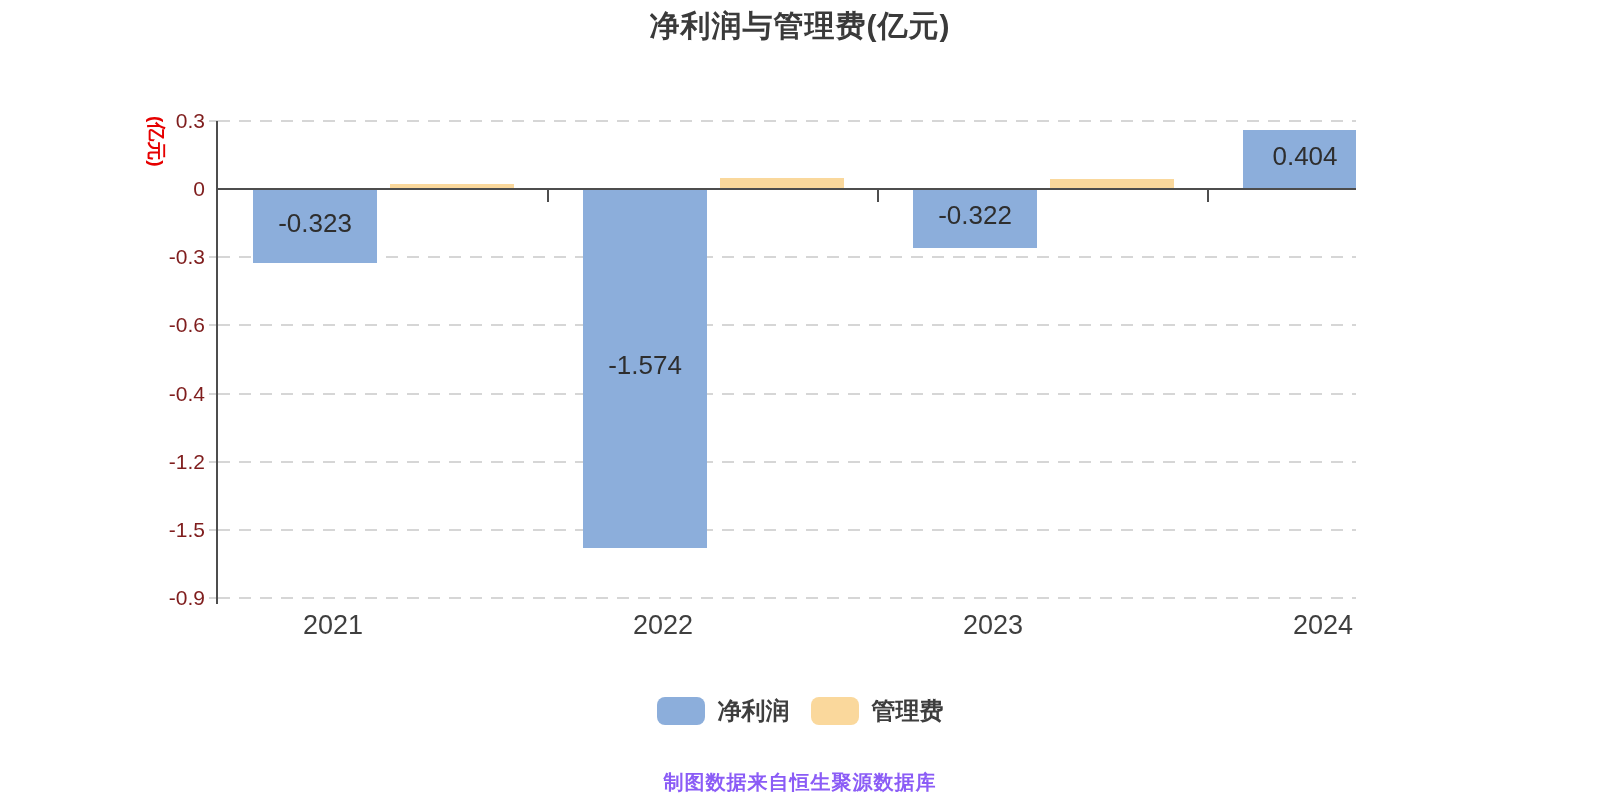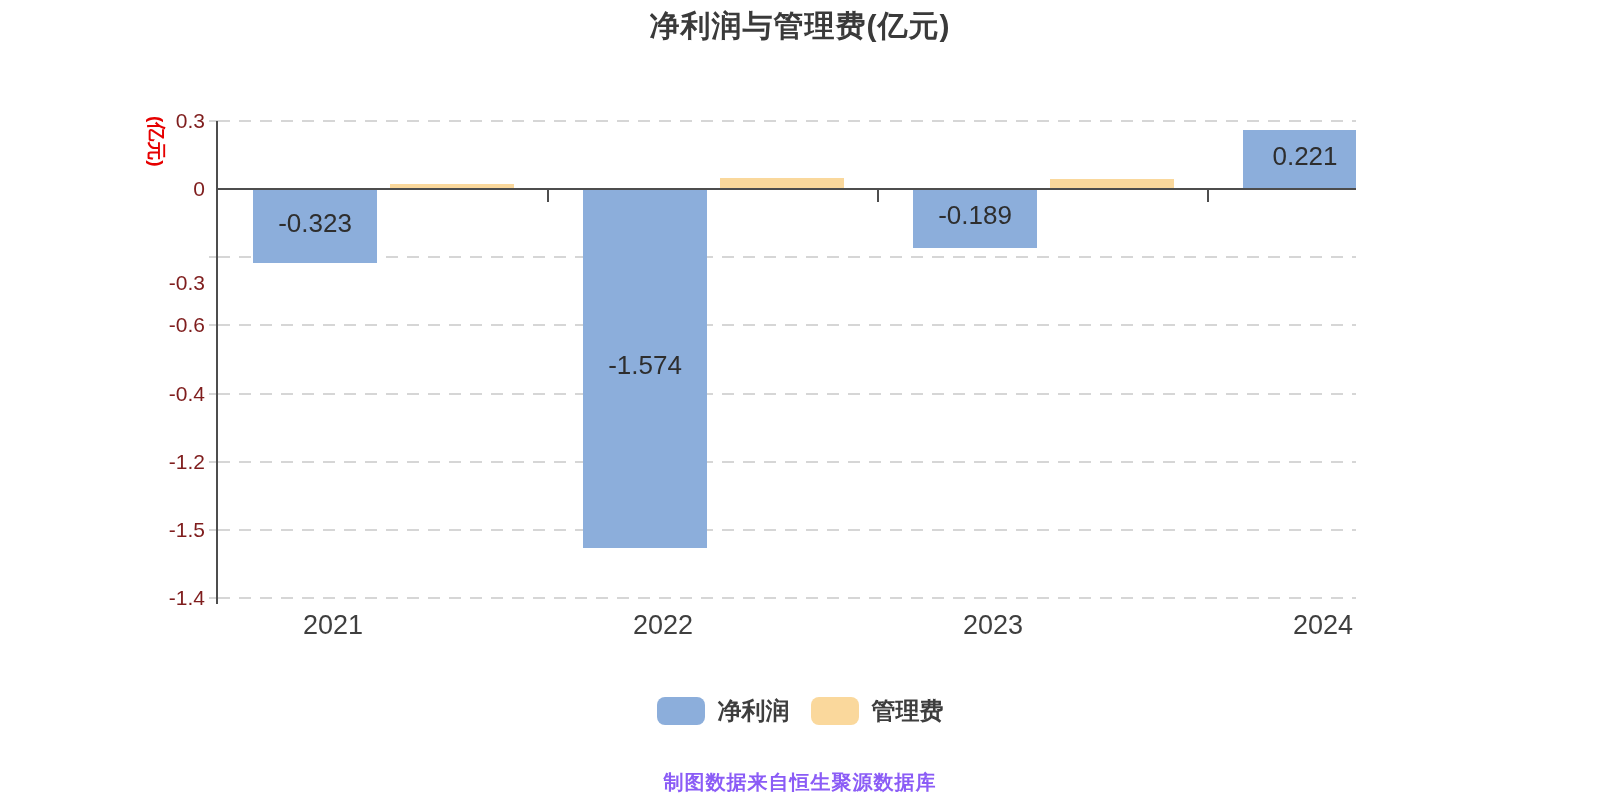--- a/index.html
+++ b/index.html
@@ -59,45 +59,45 @@
 
   <div class="y-axis-name">(亿元)</div>
 
   <div class="plot" id="plot">
       <div class="gridline" style="left: 218px; top: 119.81px; width: 1320px;"></div>
       <div class="y-tick-mark" style="left: 209px; top: 119.81px;"></div>
       <div class="y-tick-label" style="left: 95px; top: 108.81px;">0.3</div>
       <div class="y-tick-label" style="left: 95px; top: 177px;">0</div>
       <div class="gridline" style="left: 218px; top: 256.19px; width: 1320px;"></div>
       <div class="y-tick-mark" style="left: 209px; top: 256.19px;"></div>
-      <div class="y-tick-label" style="left: 95px; top: 245.19px; margin-top: 26px;">-0.3</div>
+      <div class="y-tick-label" style="left: 95px; top: 245.19px;">-0.3</div>
       <div class="gridline" style="left: 218px; top: 324.38px; width: 1320px;"></div>
       <div class="y-tick-mark" style="left: 209px; top: 324.38px;"></div>
       <div class="y-tick-label" style="left: 95px; top: 313.38px;">-0.6</div>
       <div class="gridline" style="left: 218px; top: 392.57px; width: 1320px;"></div>
       <div class="y-tick-mark" style="left: 209px; top: 392.57px;"></div>
       <div class="y-tick-label" style="left: 95px; top: 381.57px;">-0.4</div>
       <div class="gridline" style="left: 218px; top: 460.76px; width: 1320px;"></div>
       <div class="y-tick-mark" style="left: 209px; top: 460.76px;"></div>
       <div class="y-tick-label" style="left: 95px; top: 449.76px; text-align: right;">-1.2</div>
       <div class="gridline" style="left: 218px; top: 528.95px; width: 1320px;"></div>
       <div class="y-tick-mark" style="left: 209px; top: 528.95px;"></div>
       <div class="y-tick-label" style="left: 95px; top: 517.95px;">-1.5</div>
       <div class="gridline" style="left: 218px; top: 597.14px; width: 1320px;"></div>
       <div class="y-tick-mark" style="left: 209px; top: 597.14px;"></div>
-      <div class="y-tick-label" style="left: 95px; top: 586.14px;">-1.4</div>
+      <div class="y-tick-label" style="left: 95px; top: 586.14px;">-0.9</div>
       <div class="y-axis-line" style="left: 216px; top: 120.81px; height: 483.33px;"></div>
       <div class="bar" style="left: 253px; top: 190px; width: 124px; height: 73.4179px; background: rgb(140, 174, 219);"></div>
       <div class="bar-label" style="left: 253px; top: 187px; width: 124px; height: 73.4179px;">-0.323</div>
       <div class="bar" style="left: 583px; top: 190px; width: 124px; height: 357.77px; background: rgb(140, 174, 219);"></div>
       <div class="bar-label" style="left: 583px; top: 187px; width: 124px; height: 357.77px;">-1.574</div>
       <div class="bar" style="left: 913px; top: 190px; width: 124px; height: 57.9615px; background: rgb(140, 174, 219);"></div>
-      <div class="bar-label" style="left: 913px; top: 187px; width: 124px; height: 57.9615px;">-0.189</div>
+      <div class="bar-label" style="left: 913px; top: 187px; width: 124px; height: 57.9615px;">-0.322</div>
       <div class="bar" style="left: 1243px; top: 130.357px; width: 124px; height: 58.6434px; background: rgb(140, 174, 219);"></div>
-      <div class="bar-label" style="left: 1243px; top: 127.357px; width: 124px; height: 58.6434px;">0.221</div>
+      <div class="bar-label" style="left: 1243px; top: 127.357px; width: 124px; height: 58.6434px;">0.404</div>
       <div class="bar" style="left: 390px; top: 184.454px; width: 124px; height: 4.546px; background: rgb(250, 216, 156);"></div>
       <div class="bar" style="left: 720px; top: 178.09px; width: 124px; height: 10.9104px; background: rgb(250, 216, 156);"></div>
       <div class="bar" style="left: 1050px; top: 178.999px; width: 124px; height: 10.0012px; background: rgb(250, 216, 156);"></div>
       <div class="bar" style="left: 1380px; top: 183.09px; width: 124px; height: 5.9098px; background: rgb(250, 216, 156);"></div>
       <div class="zero-line" style="left: 218px; top: 188px; width: 1320px;"></div>
       <div class="x-tick" style="left: 547px; top: 189px;"></div>
       <div class="x-tick" style="left: 877px; top: 189px;"></div>
       <div class="x-tick" style="left: 1207px; top: 189px;"></div>
       <div class="x-tick" style="left: 1536px; top: 189px;"></div>
       <div class="x-tick-label" style="left: 303px; top: 612px;">2021</div>

